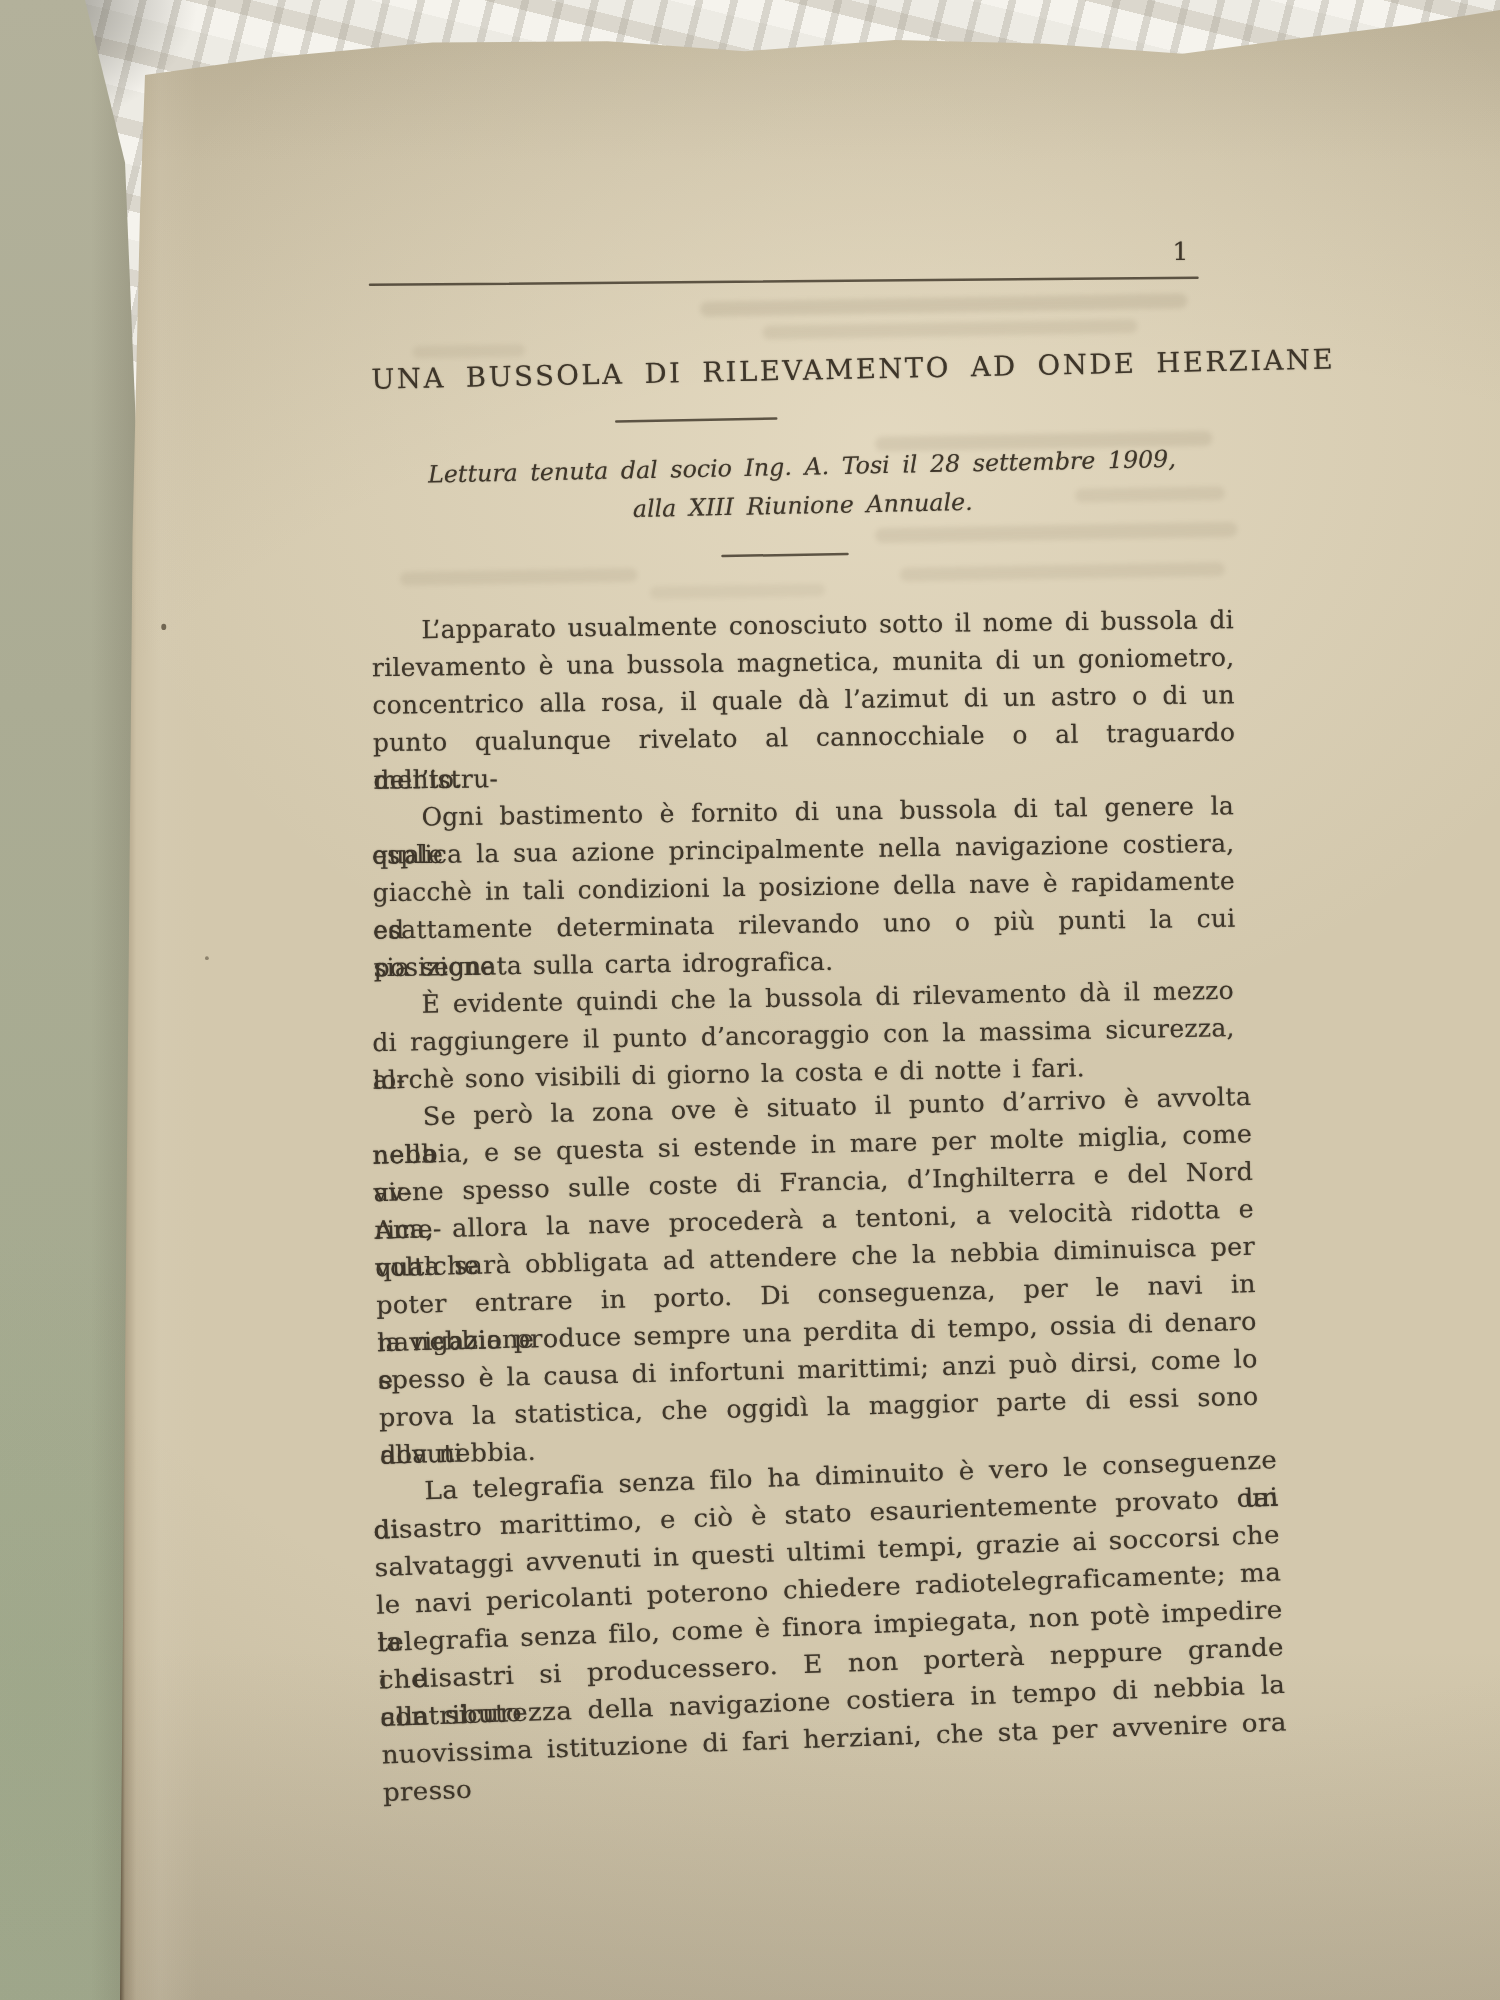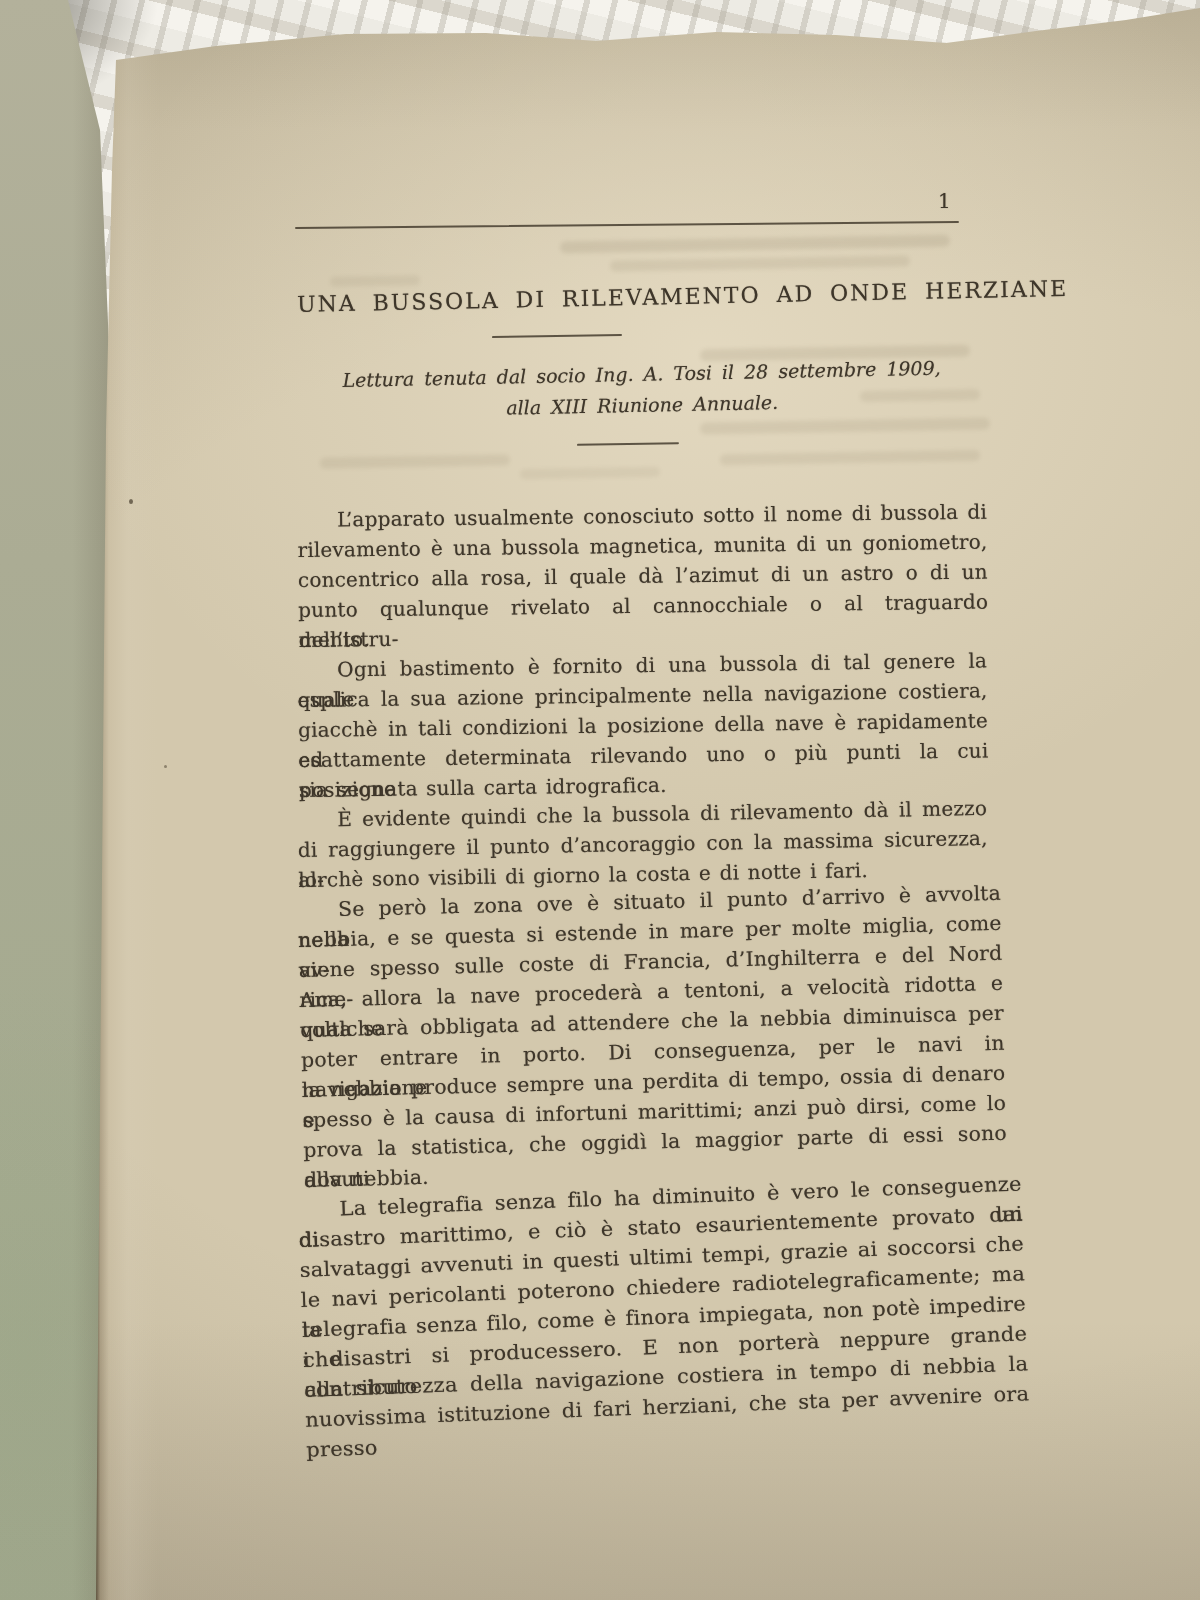--- a/index.html
+++ b/index.html
@@ -58,21 +58,21 @@
     transform:rotate(-1.2deg);transform-origin:left center;
   }
   .title-rule{left:492px;top:335px;width:130px;transform:rotate(-1deg);}
   .subtitle{
     position:absolute;left:297px;top:366px;width:690px;text-align:center;
     font-size:19px;font-style:italic;line-height:31px;word-spacing:4px;
     transform:rotate(-1.2deg);transform-origin:left center;
   }
   .mid-rule{left:577px;top:443px;width:102px;transform:rotate(-1deg);}
   
-  .body-text{position:absolute;left:297px;top:489px;width:690px;font-size:20px;margin-top:16px;}
+  .body-text{position:absolute;left:297px;top:489px;width:690px;font-size:20px;}
   .para{position:relative;width:690px;transform-origin:left top;}
   .para.p1{transform:rotate(-.7deg);}
   .para.p2{transform:rotate(-.8deg);}
   .para.p3{transform:rotate(-1deg);}
   .para.p4{transform:rotate(-1.4deg) scaleX(1.02);}
   .para.p5{transform:rotate(-2.1deg) scaleX(1.05);}
   .line{
     height:30px;line-height:30px;white-space:normal;
     text-align:justify;text-align-last:justify;
     letter-spacing:.2px;word-spacing:2px;

